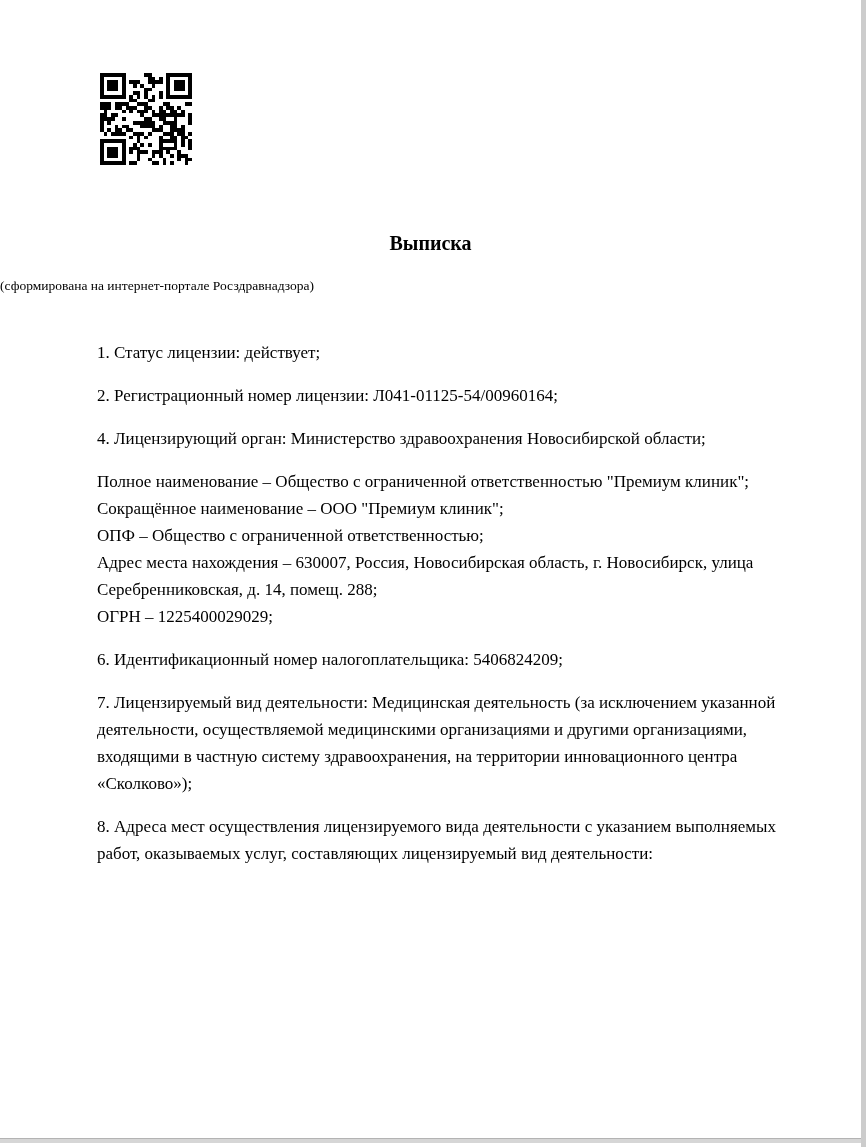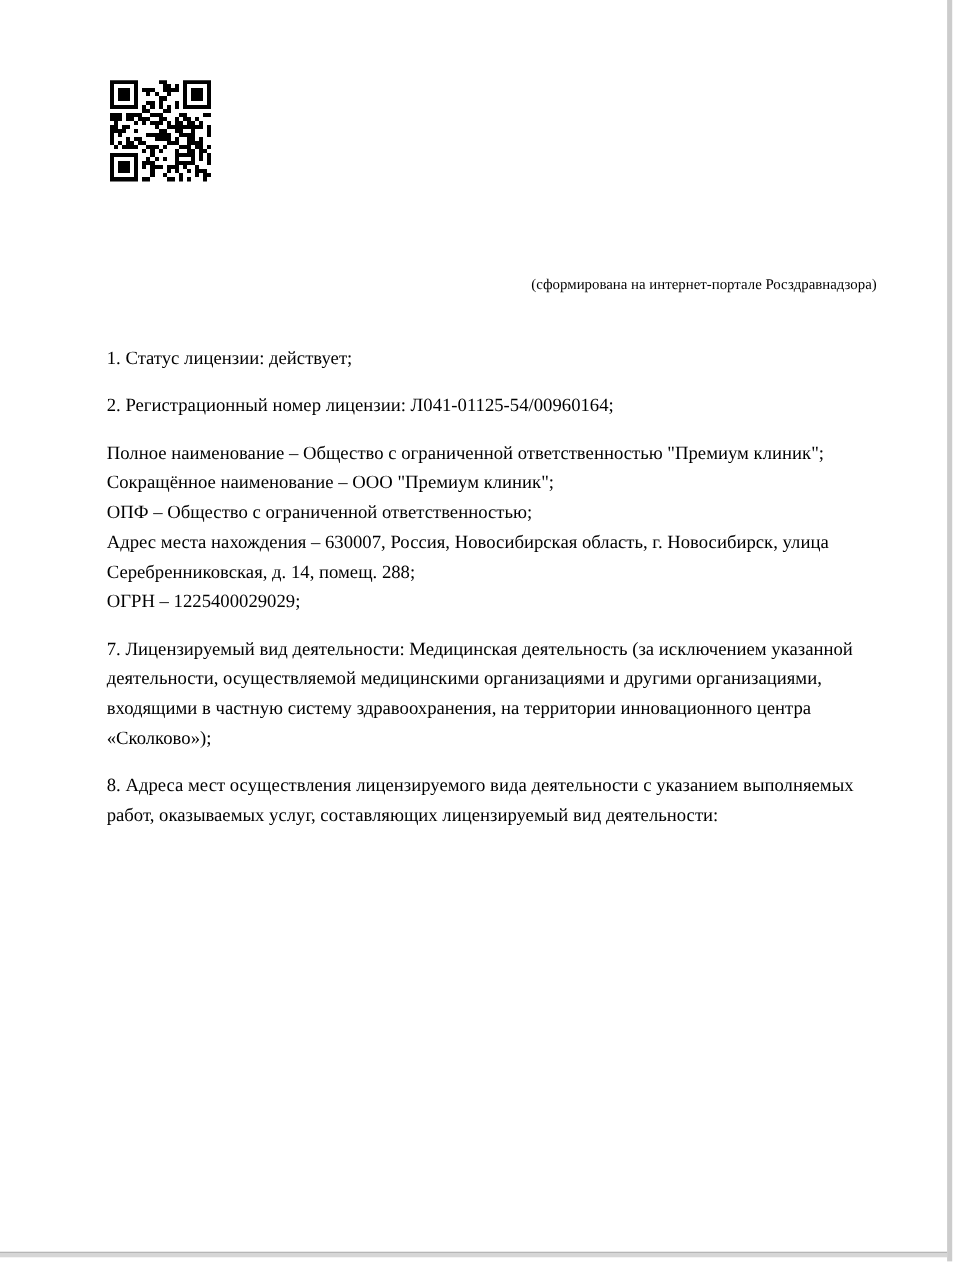--- a/index.html
+++ b/index.html
@@ -51,21 +51,21 @@
   .title-block {
     padding-top: 230px;
     text-align: center;
     font-size: 20px;
     font-weight: 700;
     line-height: 27px;
   }
   .subtitle {
     margin-top: 20px;
     padding-right: 64px;
-    text-align: right;
+    text-align: left;
     font-size: 13.5px;
     line-height: 18px;
   }
   .body-text {
     margin: 44px 0 0 97px;
     width: 706px;
     font-size: 17px;
     line-height: 27px;
   }
   .para {
@@ -387,32 +387,35 @@
           <rect x="9" y="24" width="1" height="1"></rect>
           <rect x="14" y="24" width="1" height="1"></rect>
           <rect x="15" y="24" width="1" height="1"></rect>
           <rect x="17" y="24" width="1" height="1"></rect>
           <rect x="19" y="24" width="1" height="1"></rect>
           <rect x="23" y="24" width="1" height="1"></rect>
         </g>
       </svg>
 
     <div class="title-block">
+      <div>Выписка</div>
     </div>
 
     <div class="subtitle">(сформирована на интернет-портале Росздравнадзора)</div>
 
     <div class="body-text">
       <p class="para">1. Статус лицензии: действует;</p>
       <p class="para">2. Регистрационный номер лицензии: Л041-01125-54/00960164;</p>
+      <p class="para">4. Лицензирующий орган: Министерство здравоохранения Новосибирской области;</p>
       <p class="para">Полное наименование – Общество с ограниченной ответственностью "Премиум клиник";
 Сокращённое наименование – ООО "Премиум клиник";
 ОПФ – Общество с ограниченной ответственностью;
 Адрес места нахождения – 630007, Россия, Новосибирская область, г. Новосибирск, улица Серебренниковская, д. 14, помещ. 288;
 ОГРН – 1225400029029;</p>
+      <p class="para">6. Идентификационный номер налогоплательщика: 5406824209;</p>
       <p class="para">7. Лицензируемый вид деятельности: Медицинская деятельность (за исключением указанной деятельности, осуществляемой медицинскими организациями и другими организациями, входящими в частную систему здравоохранения, на территории инновационного центра «Сколково»);</p>
       <p class="para">8. Адреса мест осуществления лицензируемого вида деятельности с указанием выполняемых работ, оказываемых услуг, составляющих лицензируемый вид деятельности:</p>
     </div>
 
     <div class="page-bottom-edge"></div>
   </div>
   <div class="page-right-edge"></div>
 </div>
 
 </body></html>

